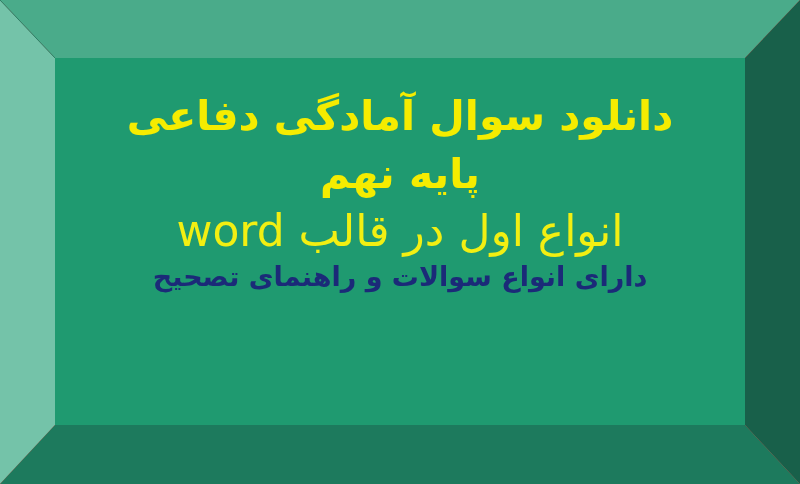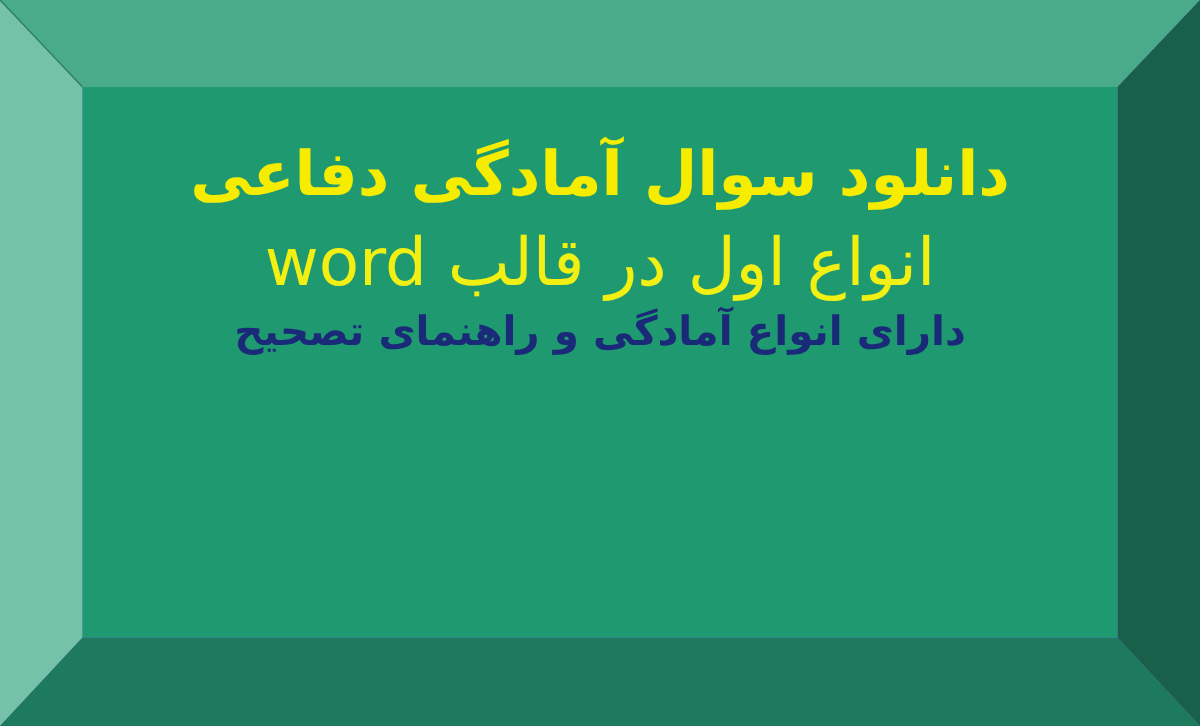--- a/index.html
+++ b/index.html
@@ -10,21 +10,21 @@
   }
   body {
     font-family: "DejaVu Sans", sans-serif;
   }
 
   #banner {
     position: relative;
     width: 800px;
     height: 484px;
     overflow: hidden;
-    background: #8b5cf6;
+    background: #ef4444;
     box-sizing: border-box;
   }
 
   
   .bevel {
     position: absolute;
     left: 0;
     top: 0;
     width: 800px;
     height: 484px;
@@ -115,19 +115,20 @@
 
       <rect x="55" y="58" width="690" height="367" fill="#1f9a70"></rect>
 
       <line x1="0" y1="0" x2="55" y2="58" stroke="#2e7f66" stroke-width="1"></line>
     </svg>
   </div>
 
   <div class="content">
     <div class="line line-1">دانلود سوال آمادگی دفاعی</div>
 
+    <div class="line line-2">پایه نهم</div>
 
     <div class="line line-3">انواع اول در قالب word</div>
 
-    <div class="line line-4">دارای انواع آمادگی و راهنمای تصحیح</div>
+    <div class="line line-4">دارای انواع سوالات و راهنمای تصحیح</div>
   </div>
 
 </div>
 
 </body></html>

